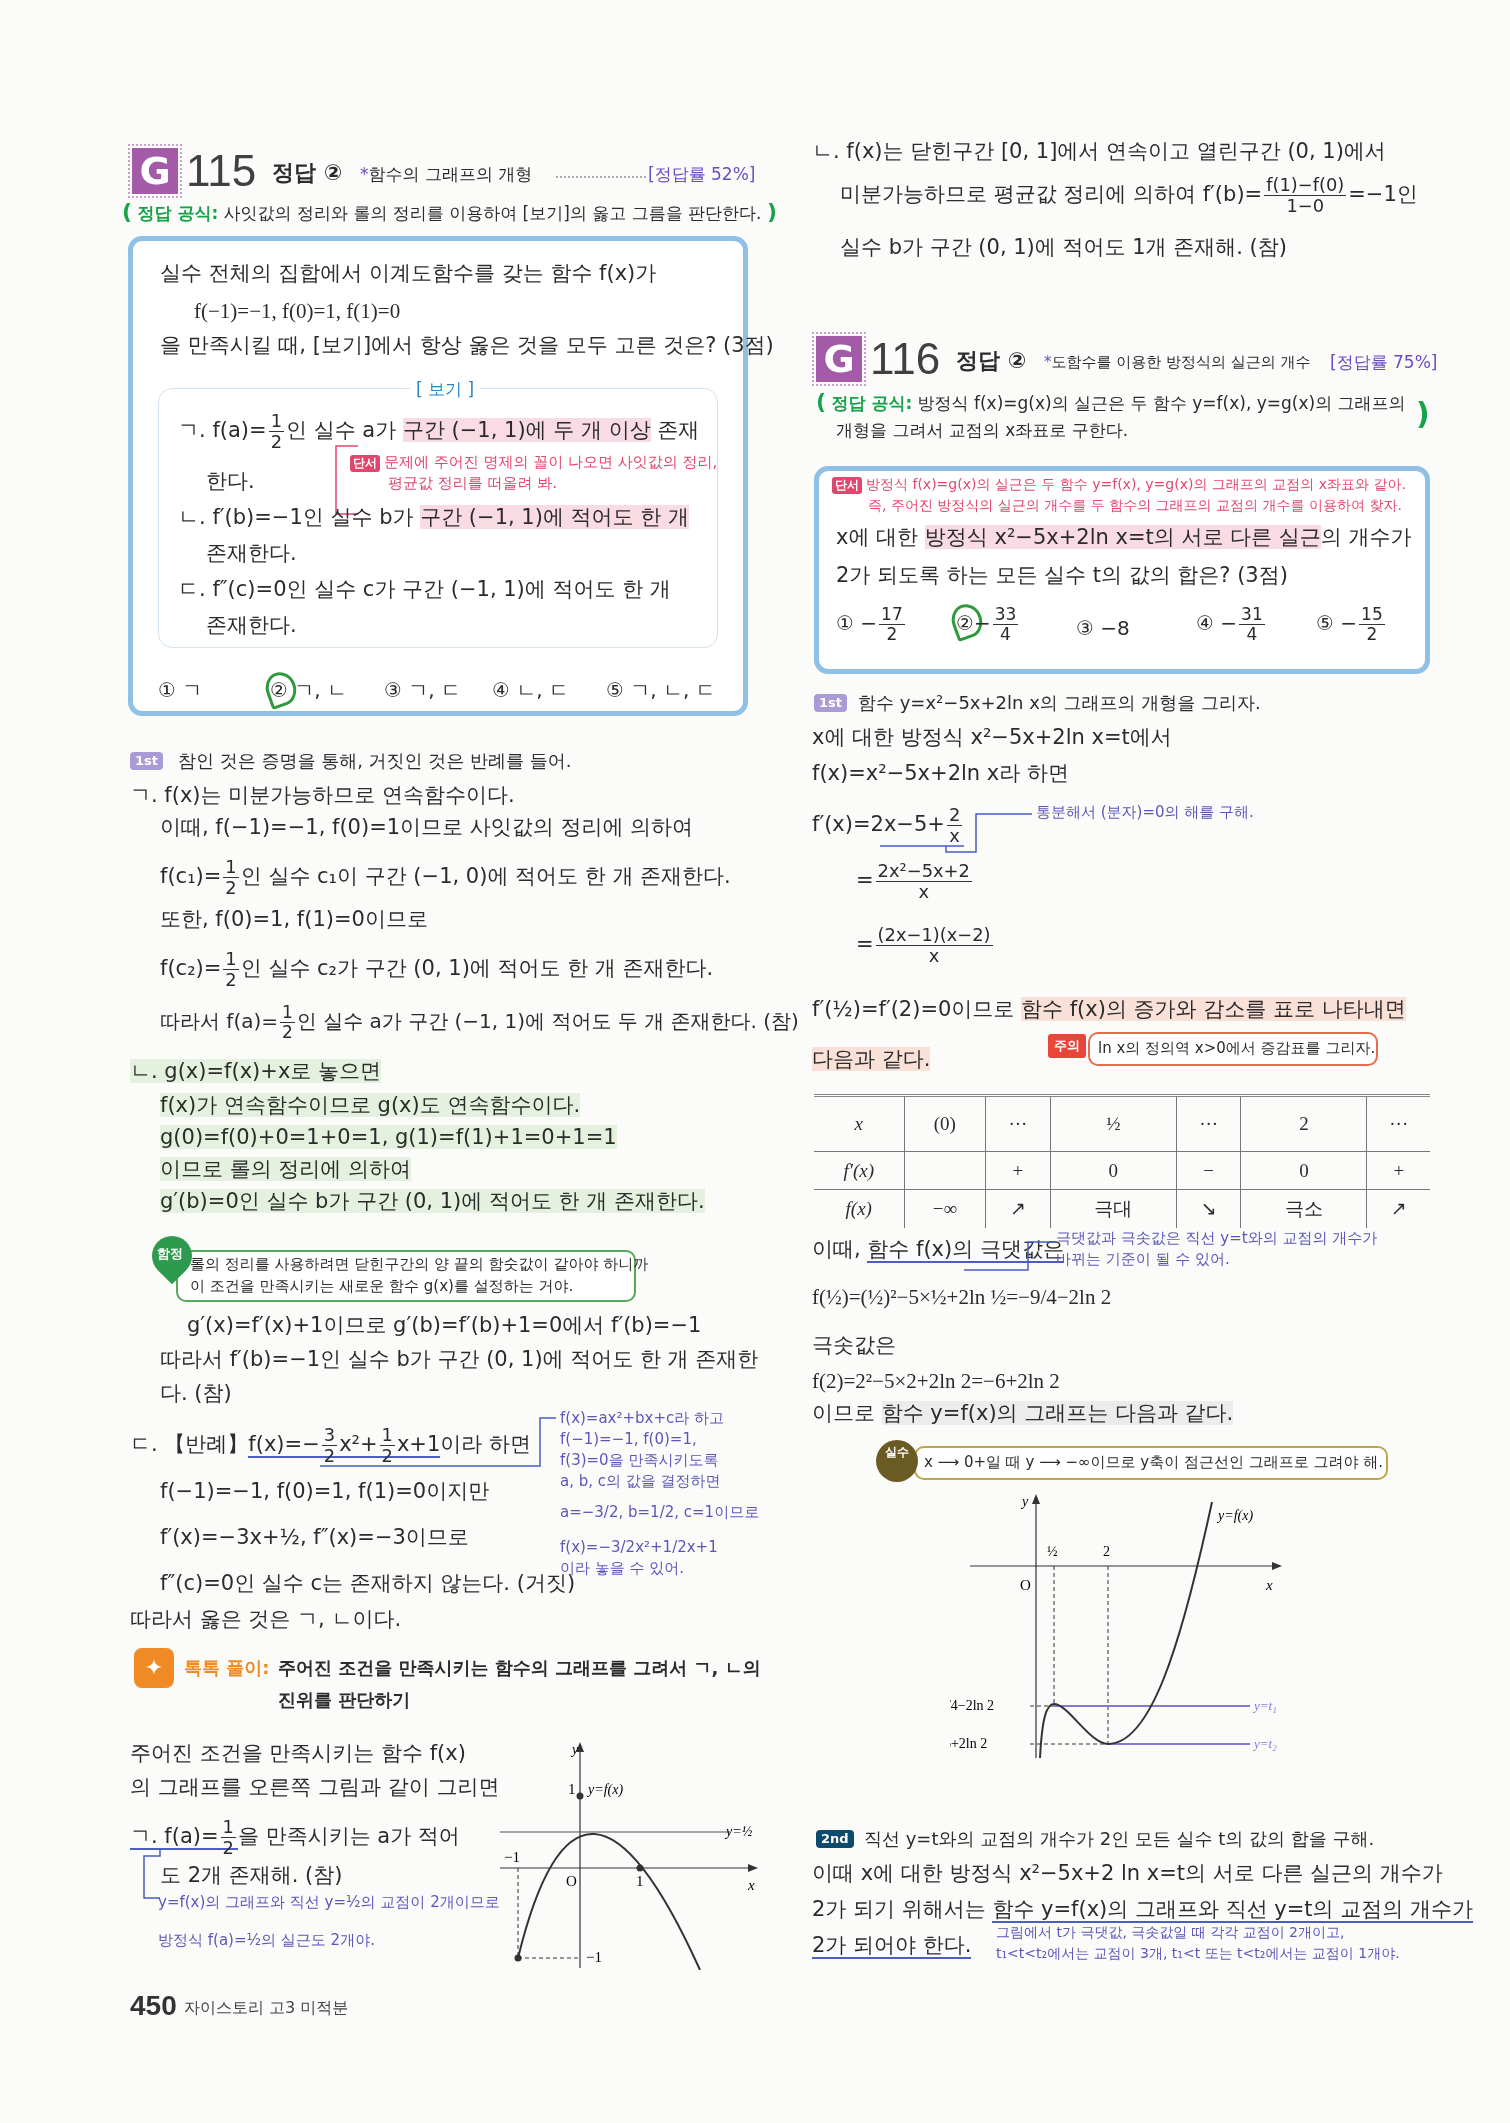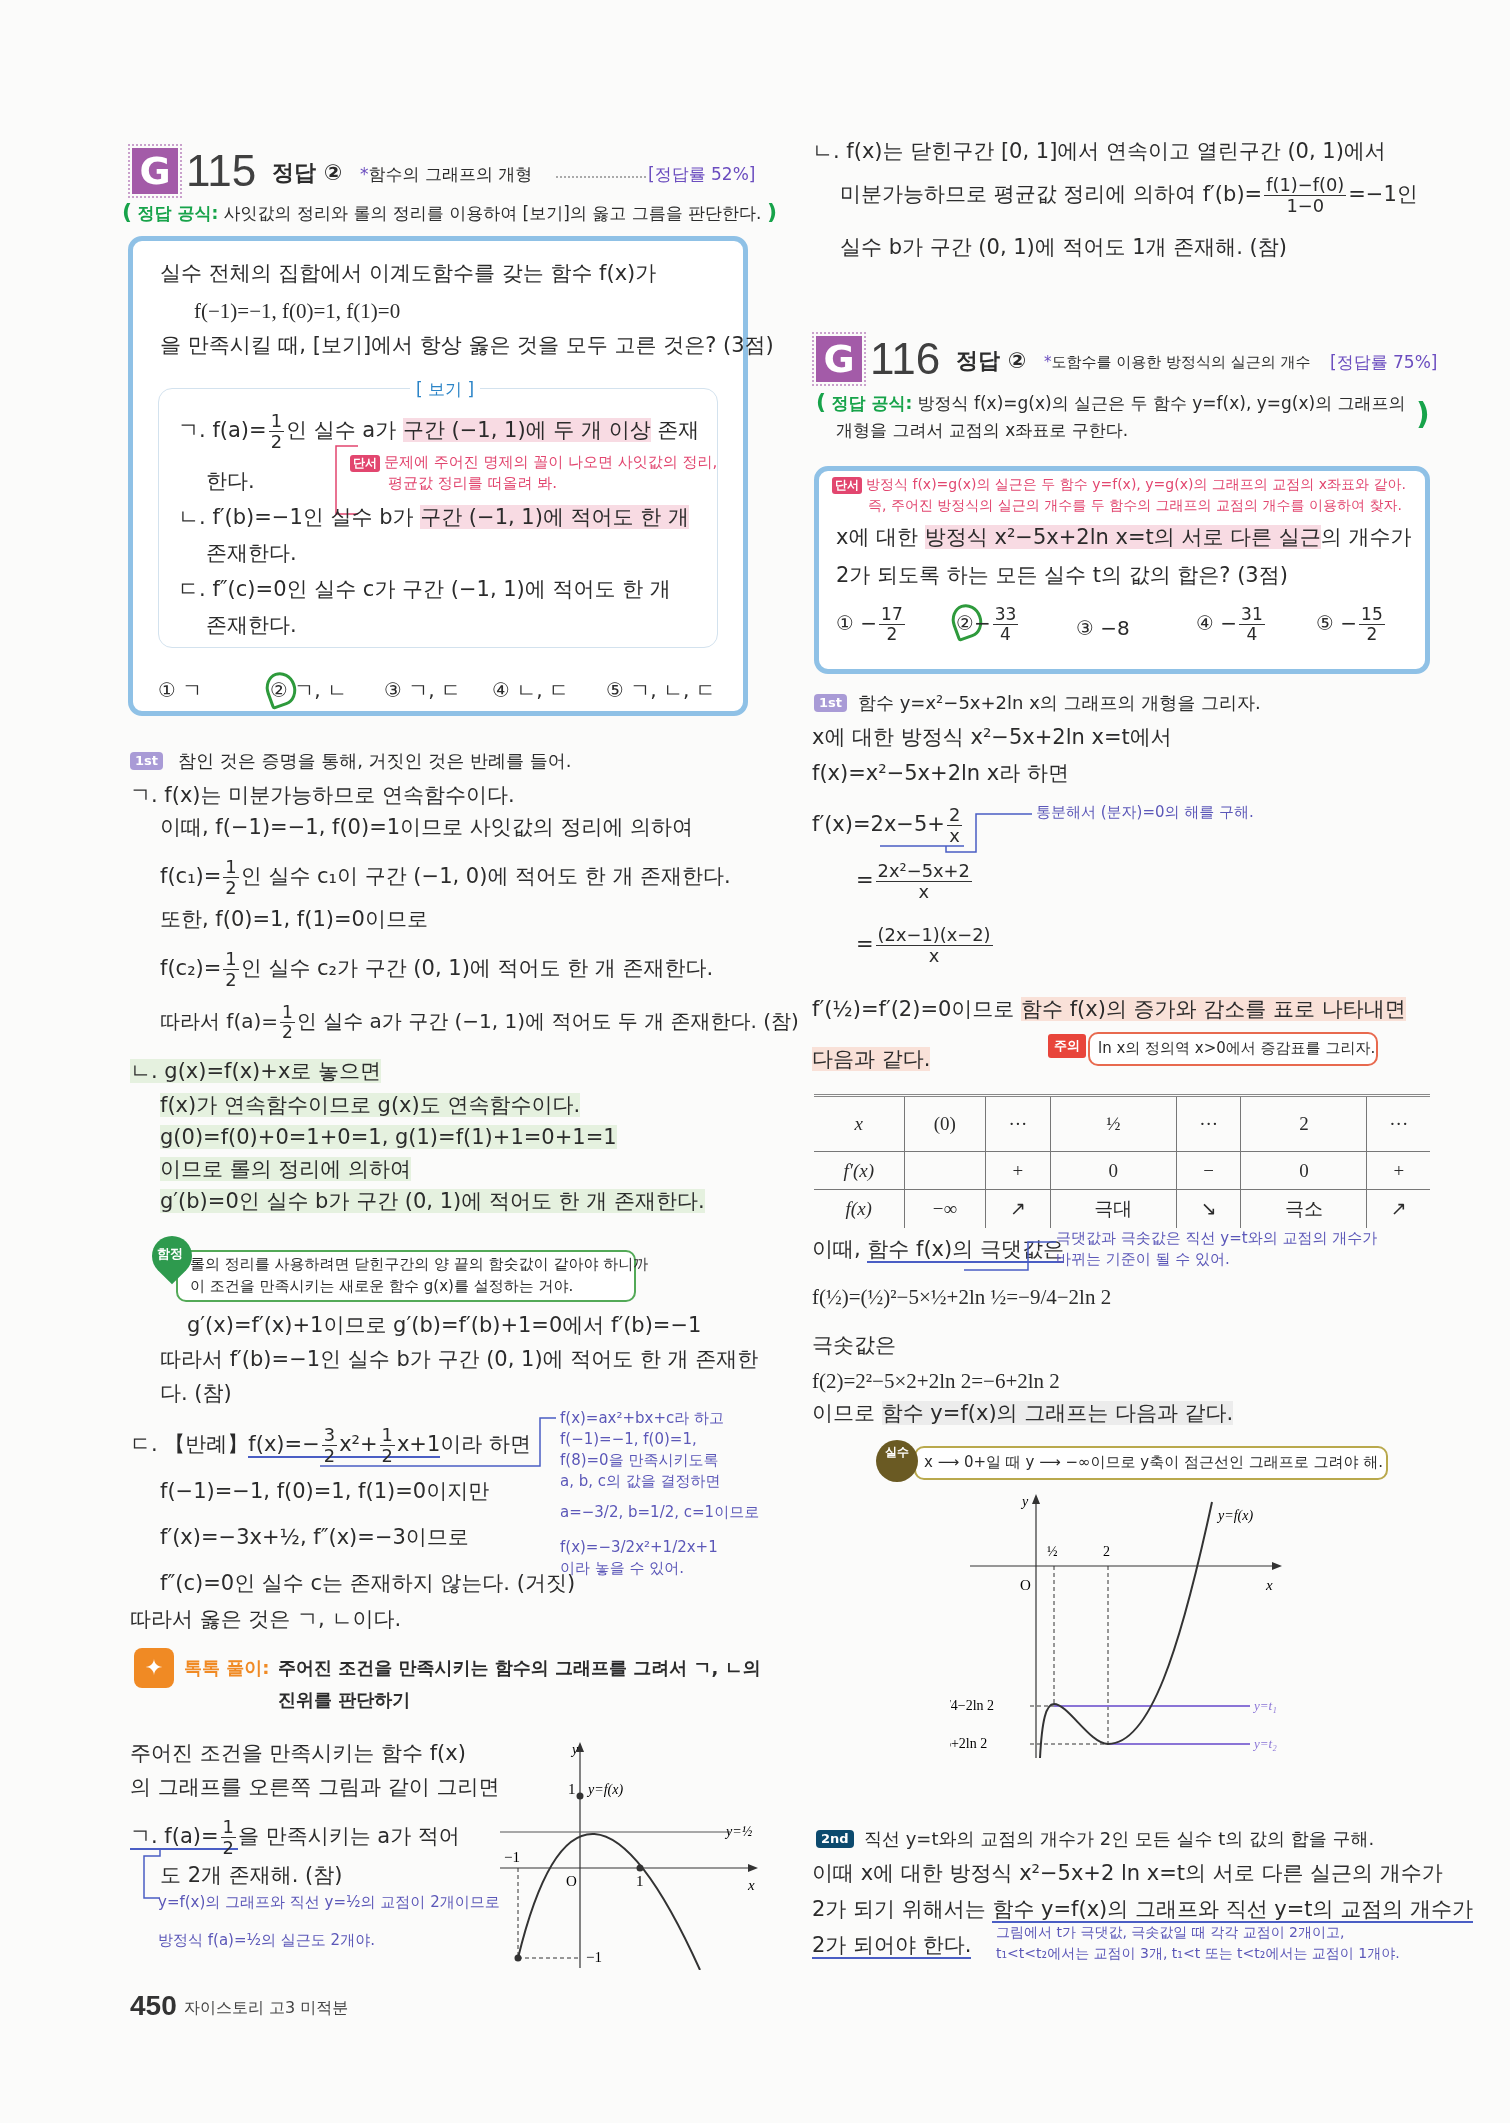--- a/index.html
+++ b/index.html
@@ -181,21 +181,21 @@
 <div class="line" style="left:160px;top:1522px;">f′(x)=−3x+½, f″(x)=−3이므로</div>
 <div class="line" style="left:160px;top:1568px;">f″(c)=0인 실수 c는 존재하지 않는다. (거짓)</div>
 <div class="line" style="left:130px;top:1604px;">따라서 옳은 것은 ㄱ, ㄴ이다.</div>
 
 <svg class="abs" style="left:320px;top:1412px;" width="240" height="60">
   <path d="M0 54 L220 54 L220 6 L236 6" fill="none" stroke="#4a5ec4" stroke-width="1.5"></path>
 </svg>
 <div class="abs" style="left:560px;top:1408px;">
   <div class="note">f(x)=ax²+bx+c라 하고</div>
   <div class="note">f(−1)=−1, f(0)=1,</div>
-  <div class="note">f(8)=0을 만족시키도록</div>
+  <div class="note">f(3)=0을 만족시키도록</div>
   <div class="note">a, b, c의 값을 결정하면</div>
   <div class="note" style="margin-top:10px;">a=−3/2, b=1/2, c=1이므로</div>
   <div class="note" style="margin-top:14px;">f(x)=−3/2x²+1/2x+1</div>
   <div class="note">이라 놓을 수 있어.</div>
 </div>
 
 <div class="tok-icon" style="left:134px;top:1648px;">✦</div>
 <div class="abs" style="left:184px;top:1656px;font-size:18px;font-weight:bold;color:#f08a24;text-align:center;">톡톡 풀이:</div>
 <div class="abs" style="left:278px;top:1656px;font-size:18px;font-weight:bold;white-space:nowrap;">주어진 조건을 만족시키는 함수의 그래프를 그려서 ㄱ, ㄴ의</div>
 <div class="abs" style="left:278px;top:1688px;font-size:18px;font-weight:bold;">진위를 판단하기</div>

